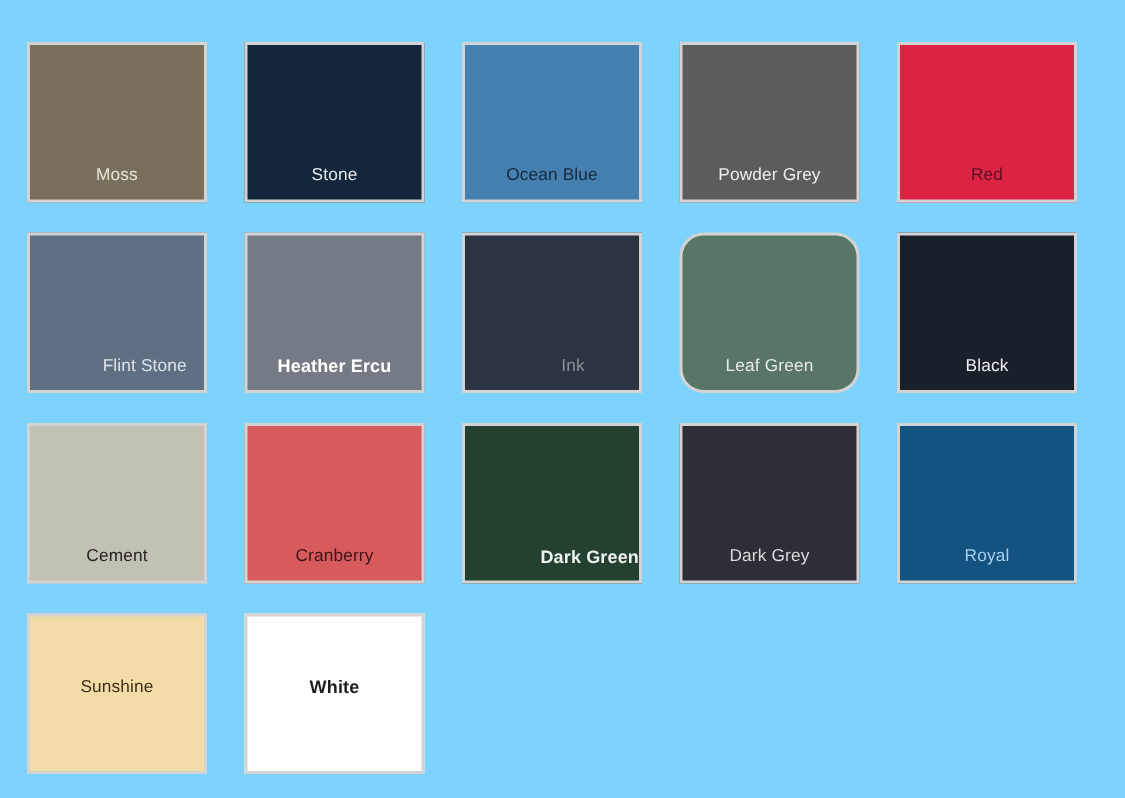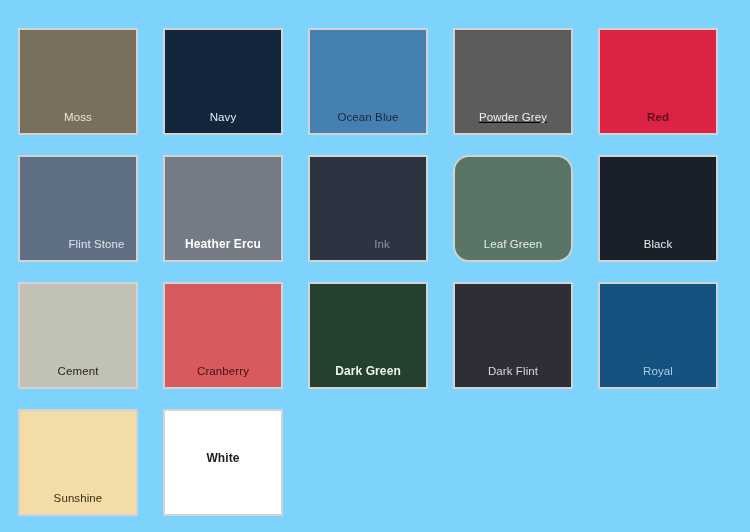--- a/index.html
+++ b/index.html
@@ -55,30 +55,30 @@
   }
 </style>
 </head>
 <body>
 
 <div id="palette-grid" style="background: #7dd3fc;">
     <div class="swatch" style="background: rgb(120, 112, 92); border-color: rgb(211, 211, 211);">
       <span class="swatch-label" style="color: rgb(232, 228, 218);">Moss</span>
     </div>
     <div class="swatch" style="background: rgb(20, 38, 60); border-color: rgb(211, 211, 211);">
-      <span class="swatch-label" style="color: rgb(230, 234, 239);">Navy</span>
+      <span class="swatch-label" style="color: rgb(230, 234, 239);">Stone</span>
     </div>
     <div class="swatch" style="background: rgb(69, 128, 176); border-color: rgb(211, 211, 211);">
       <span class="swatch-label" style="color: rgb(23, 41, 61);">Ocean Blue</span>
     </div>
-    <div class="swatch" style="background: rgb(92, 92, 92); border-color: rgb(211, 211, 211); text-decoration: underline;">
+    <div class="swatch" style="background: rgb(92, 92, 92); border-color: rgb(211, 211, 211);">
       <span class="swatch-label" style="color: rgb(237, 237, 237);">Powder Grey</span>
     </div>
     <div class="swatch" style="background: rgb(221, 35, 67); border-color: rgb(211, 211, 211);">
-      <span class="swatch-label" style="color: rgb(90, 16, 32); font-weight: bold;">Red</span>
+      <span class="swatch-label" style="color: rgb(90, 16, 32);">Red</span>
     </div>
     <div class="swatch" style="background: rgb(95, 112, 132); border-color: rgb(211, 211, 211);">
       <span class="swatch-label" style="color: rgb(221, 227, 234); padding-left: 37px;">Flint Stone</span>
     </div>
     <div class="swatch" style="background: rgb(117, 123, 132); border-color: rgb(211, 211, 211);">
       <span class="swatch-label bold" style="color: rgb(255, 255, 255);">Heather Ercu</span>
     </div>
     <div class="swatch" style="background: rgb(44, 52, 66); border-color: rgb(211, 211, 211);">
       <span class="swatch-label" style="color: rgb(139, 147, 159); padding-left: 28px;">Ink</span>
     </div>
@@ -88,27 +88,27 @@
     <div class="swatch" style="background: rgb(26, 32, 41); border-color: rgb(211, 211, 211);">
       <span class="swatch-label" style="color: rgb(236, 238, 241);">Black</span>
     </div>
     <div class="swatch" style="background: rgb(194, 193, 181); border-color: rgb(211, 211, 211);">
       <span class="swatch-label" style="color: rgb(38, 36, 30);">Cement</span>
     </div>
     <div class="swatch" style="background: rgb(215, 90, 92); border-color: rgb(211, 211, 211);">
       <span class="swatch-label" style="color: rgb(61, 19, 22);">Cranberry</span>
     </div>
     <div class="swatch" style="background: rgb(36, 64, 47); border-color: rgb(211, 211, 211);">
-      <span class="swatch-label bold" style="color: rgb(239, 243, 240);">Dark Green</span>
+      <span class="swatch-label bold" style="color: rgb(239, 243, 240); text-align: right;">Dark Green</span>
     </div>
     <div class="swatch" style="background: rgb(46, 47, 54); border-color: rgb(211, 211, 211);">
-      <span class="swatch-label" style="color: rgb(216, 218, 222);">Dark Flint</span>
+      <span class="swatch-label" style="color: rgb(216, 218, 222);">Dark Grey</span>
     </div>
     <div class="swatch" style="background: rgb(20, 82, 127); border-color: rgb(211, 211, 211);">
       <span class="swatch-label" style="color: rgb(168, 207, 235);">Royal</span>
     </div>
-    <div class="swatch" style="background: rgb(242, 220, 167); border-color: rgb(211, 211, 211);">
+    <div class="swatch" style="background: rgb(242, 220, 167); border-color: rgb(211, 211, 211); align-items: center;">
       <span class="swatch-label" style="color: rgb(58, 47, 22);">Sunshine</span>
     </div>
     <div class="swatch" style="background: rgb(255, 255, 255); border-color: rgb(211, 211, 211); align-items: center;">
       <span class="swatch-label bold" style="color: rgb(30, 30, 30);">White</span>
     </div>
   </div>
 
 </body></html>

